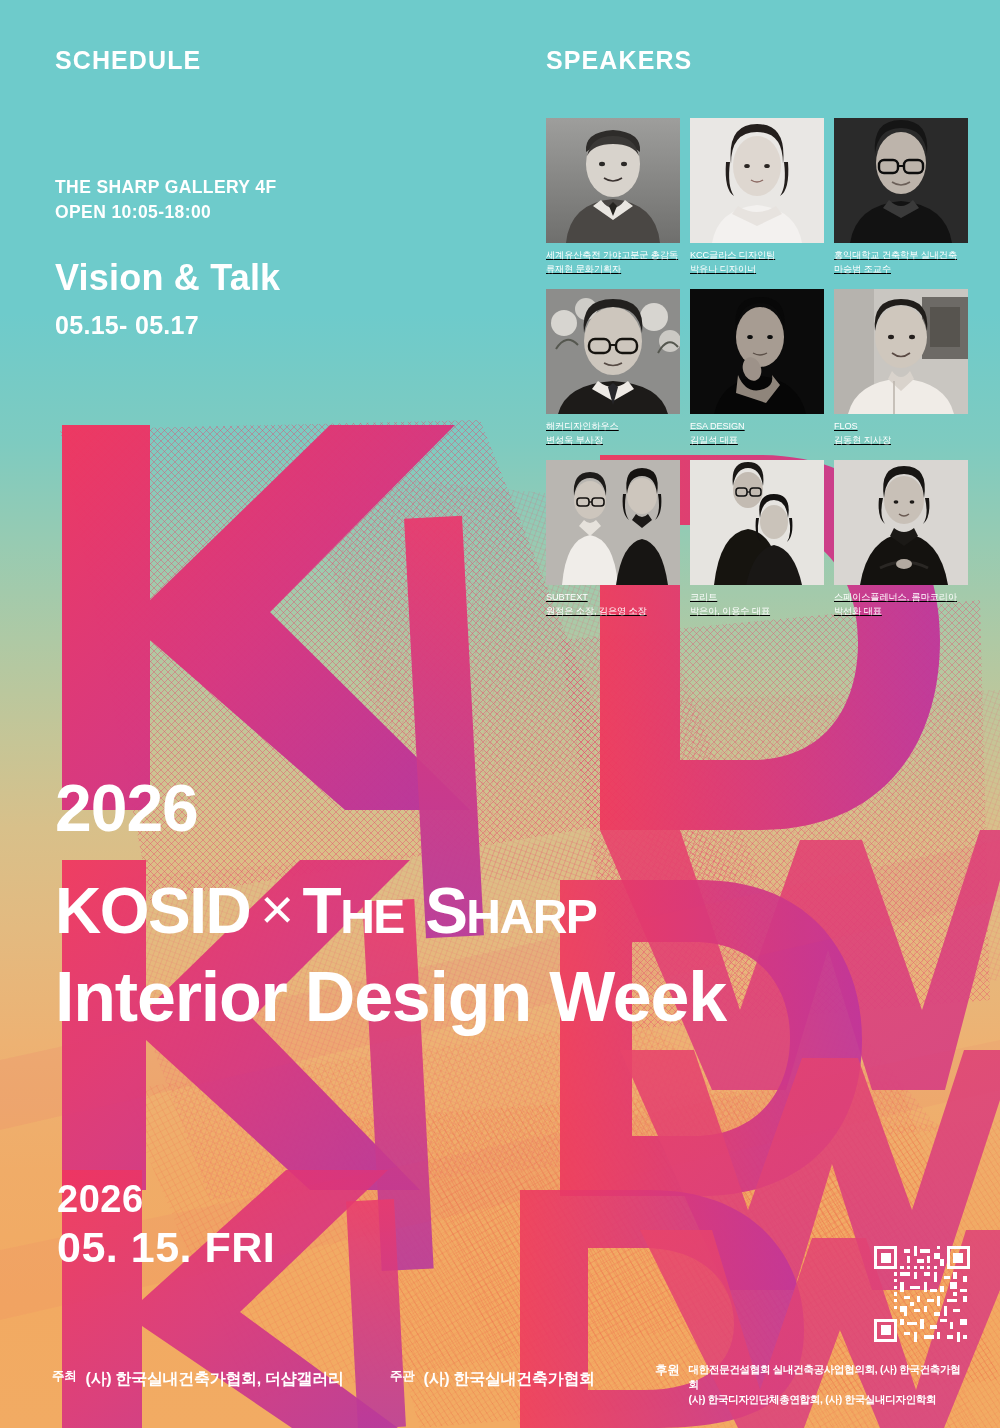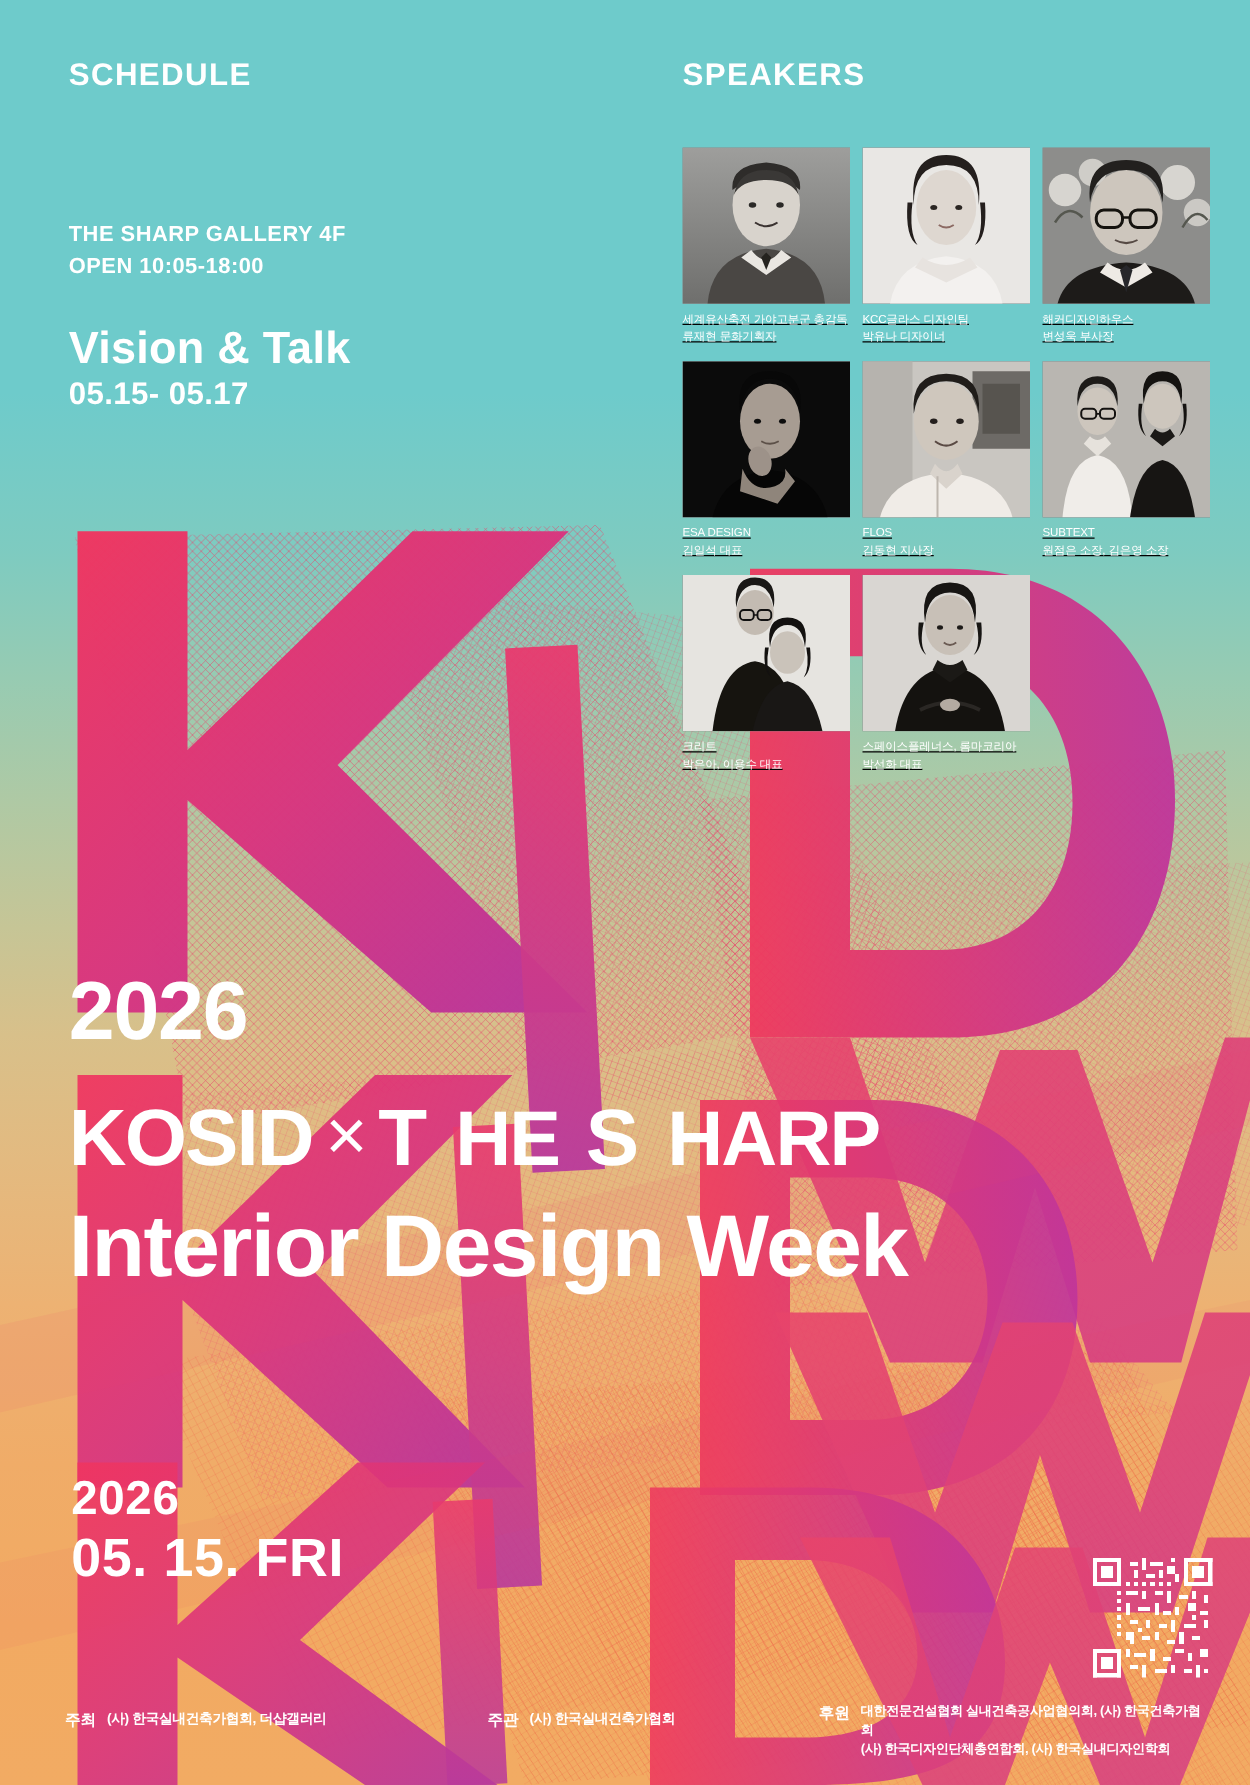--- a/index.html
+++ b/index.html
@@ -27,56 +27,56 @@
   
   .artlayer{position:absolute;inset:0;overflow:hidden;}
   .artsvg{position:absolute;left:0;top:0;width:1000px;height:1428px;}
 
   
   .schedule{position:absolute;left:55px;top:48px;width:440px;color:#fff;z-index:5;}
   .sched-head{font-size:25px;font-weight:bold;letter-spacing:1.1px;line-height:1;}
   .venue{position:absolute;left:55px;top:175px;color:#fff;font-size:17.5px;font-weight:bold;letter-spacing:.4px;line-height:1.42;z-index:5;}
   .vt{position:absolute;left:55px;top:258px;color:#fff;z-index:5;}
   .vt-title{font-size:36px;font-weight:bold;letter-spacing:.2px;line-height:1.12;}
-  .vt-dates{font-size:25px;font-weight:bold;letter-spacing:.3px;line-height:1.25;margin-top:2px;}
+  .vt-dates{font-size:25px;font-weight:bold;letter-spacing:.3px;line-height:1.25;margin-top:12px;}
 
   
   .speakers{position:absolute;left:546px;top:48px;width:420px;z-index:6;}
   .sp-head{font-size:25px;font-weight:bold;color:#fff;letter-spacing:1.1px;line-height:1;margin-bottom:45px;}
   .sp-grid{display:grid;grid-template-columns:repeat(3,134px);gap:12px 10px;}
   .sp-cell{width:134px;text-decoration:underline;}
   .sp-photo{width:134px;height:125px;overflow:hidden;position:relative;background:#8a8a8a;}
   .sp-photo svg{display:block;width:100%;height:100%;}
   .sp-cap{margin-top:6px;color:#fff;font-size:9.2px;line-height:1.52;letter-spacing:-0.1px;font-weight:500;}
   .sp-cap .org{display:block;}
   .sp-cap .who{display:block;}
 
   
   .title-wrap{position:absolute;left:55px;top:775px;width:910px;z-index:7;color:#fff;}
   .t-year{font-size:66px;font-weight:bold;letter-spacing:-1px;line-height:1;}
   .t-main{font-size:82px;font-weight:bold;letter-spacing:-1.5px;line-height:1.02;margin-top:22px;white-space:nowrap;}
   .t-main .sc{font-size:64px;}
-  .t-main .scs{font-size:62px;margin-left:24px;}
+  .t-main .scs{font-size:48px;}
   .t-main .xm{font-size:58px;font-weight:400;padding:0 10px;vertical-align:4px;}
   .t-sub{font-size:70px;font-weight:bold;letter-spacing:-1.2px;line-height:1.05;margin-top:14px;white-space:nowrap;}
 
   
   .dates{position:absolute;left:57px;top:1178px;color:#fff;z-index:7;}
   .d-year{font-size:38px;font-weight:bold;letter-spacing:.5px;line-height:1.12;}
   .d-line{font-size:43px;font-weight:bold;letter-spacing:.5px;line-height:1.22;}
 
   
   .qr{position:absolute;left:874px;top:1246px;width:96px;height:96px;z-index:7;}
   .qr svg{display:block;}
 
   
   .footer{position:absolute;left:0;bottom:12px;width:968px;height:64px;z-index:8;color:#fff;}
   .f-block{position:absolute;display:flex;align-items:flex-start;gap:9px;}
   .f-lbl{font-size:12.5px;font-weight:bold;letter-spacing:-.2px;white-space:nowrap;line-height:1.42;}
-  .f-val{font-size:11px;font-weight:bold;letter-spacing:-.3px;line-height:1.42;}
+  .f-val{font-size:16px;font-weight:bold;letter-spacing:-.3px;line-height:1.42;}
   .f-val span{display:block;}
   .f-host{left:52px;top:16px;}
   .f-org{left:390px;top:16px;}
   .f-spon{left:655px;top:10px;}
   .f-spon .f-val{font-size:10.5px;}
 </style>
 </head>
 <body>
 
 <div class="poster">
@@ -229,20 +229,39 @@
             <path d="M22 125 q6 -34 45 -38 q39 4 45 38Z" fill="#f3f1ef"></path>
             <path d="M48 88 q19 12 38 0 l6 8 -25 12 -25 -12Z" fill="#e7e3df"></path>
           </svg>
         </div>
         <div class="sp-cap">
           <span class="org">KCC글라스 디자인팀</span>
           <span class="who">박유나 디자이너</span>
         </div>
       </div>
 
+      <div class="sp-cell">
+        <div class="sp-photo">
+          <svg viewBox="0 0 134 125" preserveAspectRatio="xMidYMid slice">
+            <rect width="134" height="125" fill="#2a2a2a"></rect>
+            <ellipse cx="67" cy="45" rx="25" ry="31" fill="#bdb4ab"></ellipse>
+            <path d="M41 36 q3 -26 26 -26 q23 0 26 26 q3 -34 -26 -34 q-29 0 -26 34Z" fill="#151515"></path>
+            <rect x="45" y="42" width="19" height="13" rx="5" fill="none" stroke="#0d0d0d" stroke-width="2.4"></rect>
+            <rect x="70" y="42" width="19" height="13" rx="5" fill="none" stroke="#0d0d0d" stroke-width="2.4"></rect>
+            <path d="M64 48 h6" stroke="#0d0d0d" stroke-width="2"></path>
+            <path d="M58 64 q9 6 18 0" stroke="#6b5f58" stroke-width="1.6" fill="none"></path>
+            <path d="M16 125 q6 -38 51 -42 q45 4 51 42Z" fill="#121212"></path>
+            <path d="M55 82 q12 12 24 0 l6 8 -18 10 -18 -10Z" fill="#3a3a3a"></path>
+          </svg>
+        </div>
+        <div class="sp-cap">
+          <span class="org">홍익대학교 건축학부 실내건축</span>
+          <span class="who">마승범 조교수</span>
+        </div>
+      </div>
 
       <div class="sp-cell">
         <div class="sp-photo">
           <svg viewBox="0 0 134 125" preserveAspectRatio="xMidYMid slice">
             <rect width="134" height="125" fill="#8d8d8b"></rect>
             <circle cx="18" cy="34" r="13" fill="#d7d5d0"></circle>
               <circle cx="40" cy="20" r="11" fill="#cfcdc8"></circle>
             <circle cx="108" cy="28" r="14" fill="#d7d5d0"></circle>
               <circle cx="124" cy="52" r="11" fill="#cbc9c4"></circle>
             <path d="M10 60 q10 -16 22 -4" stroke="#55574f" stroke-width="2" fill="none"></path>

